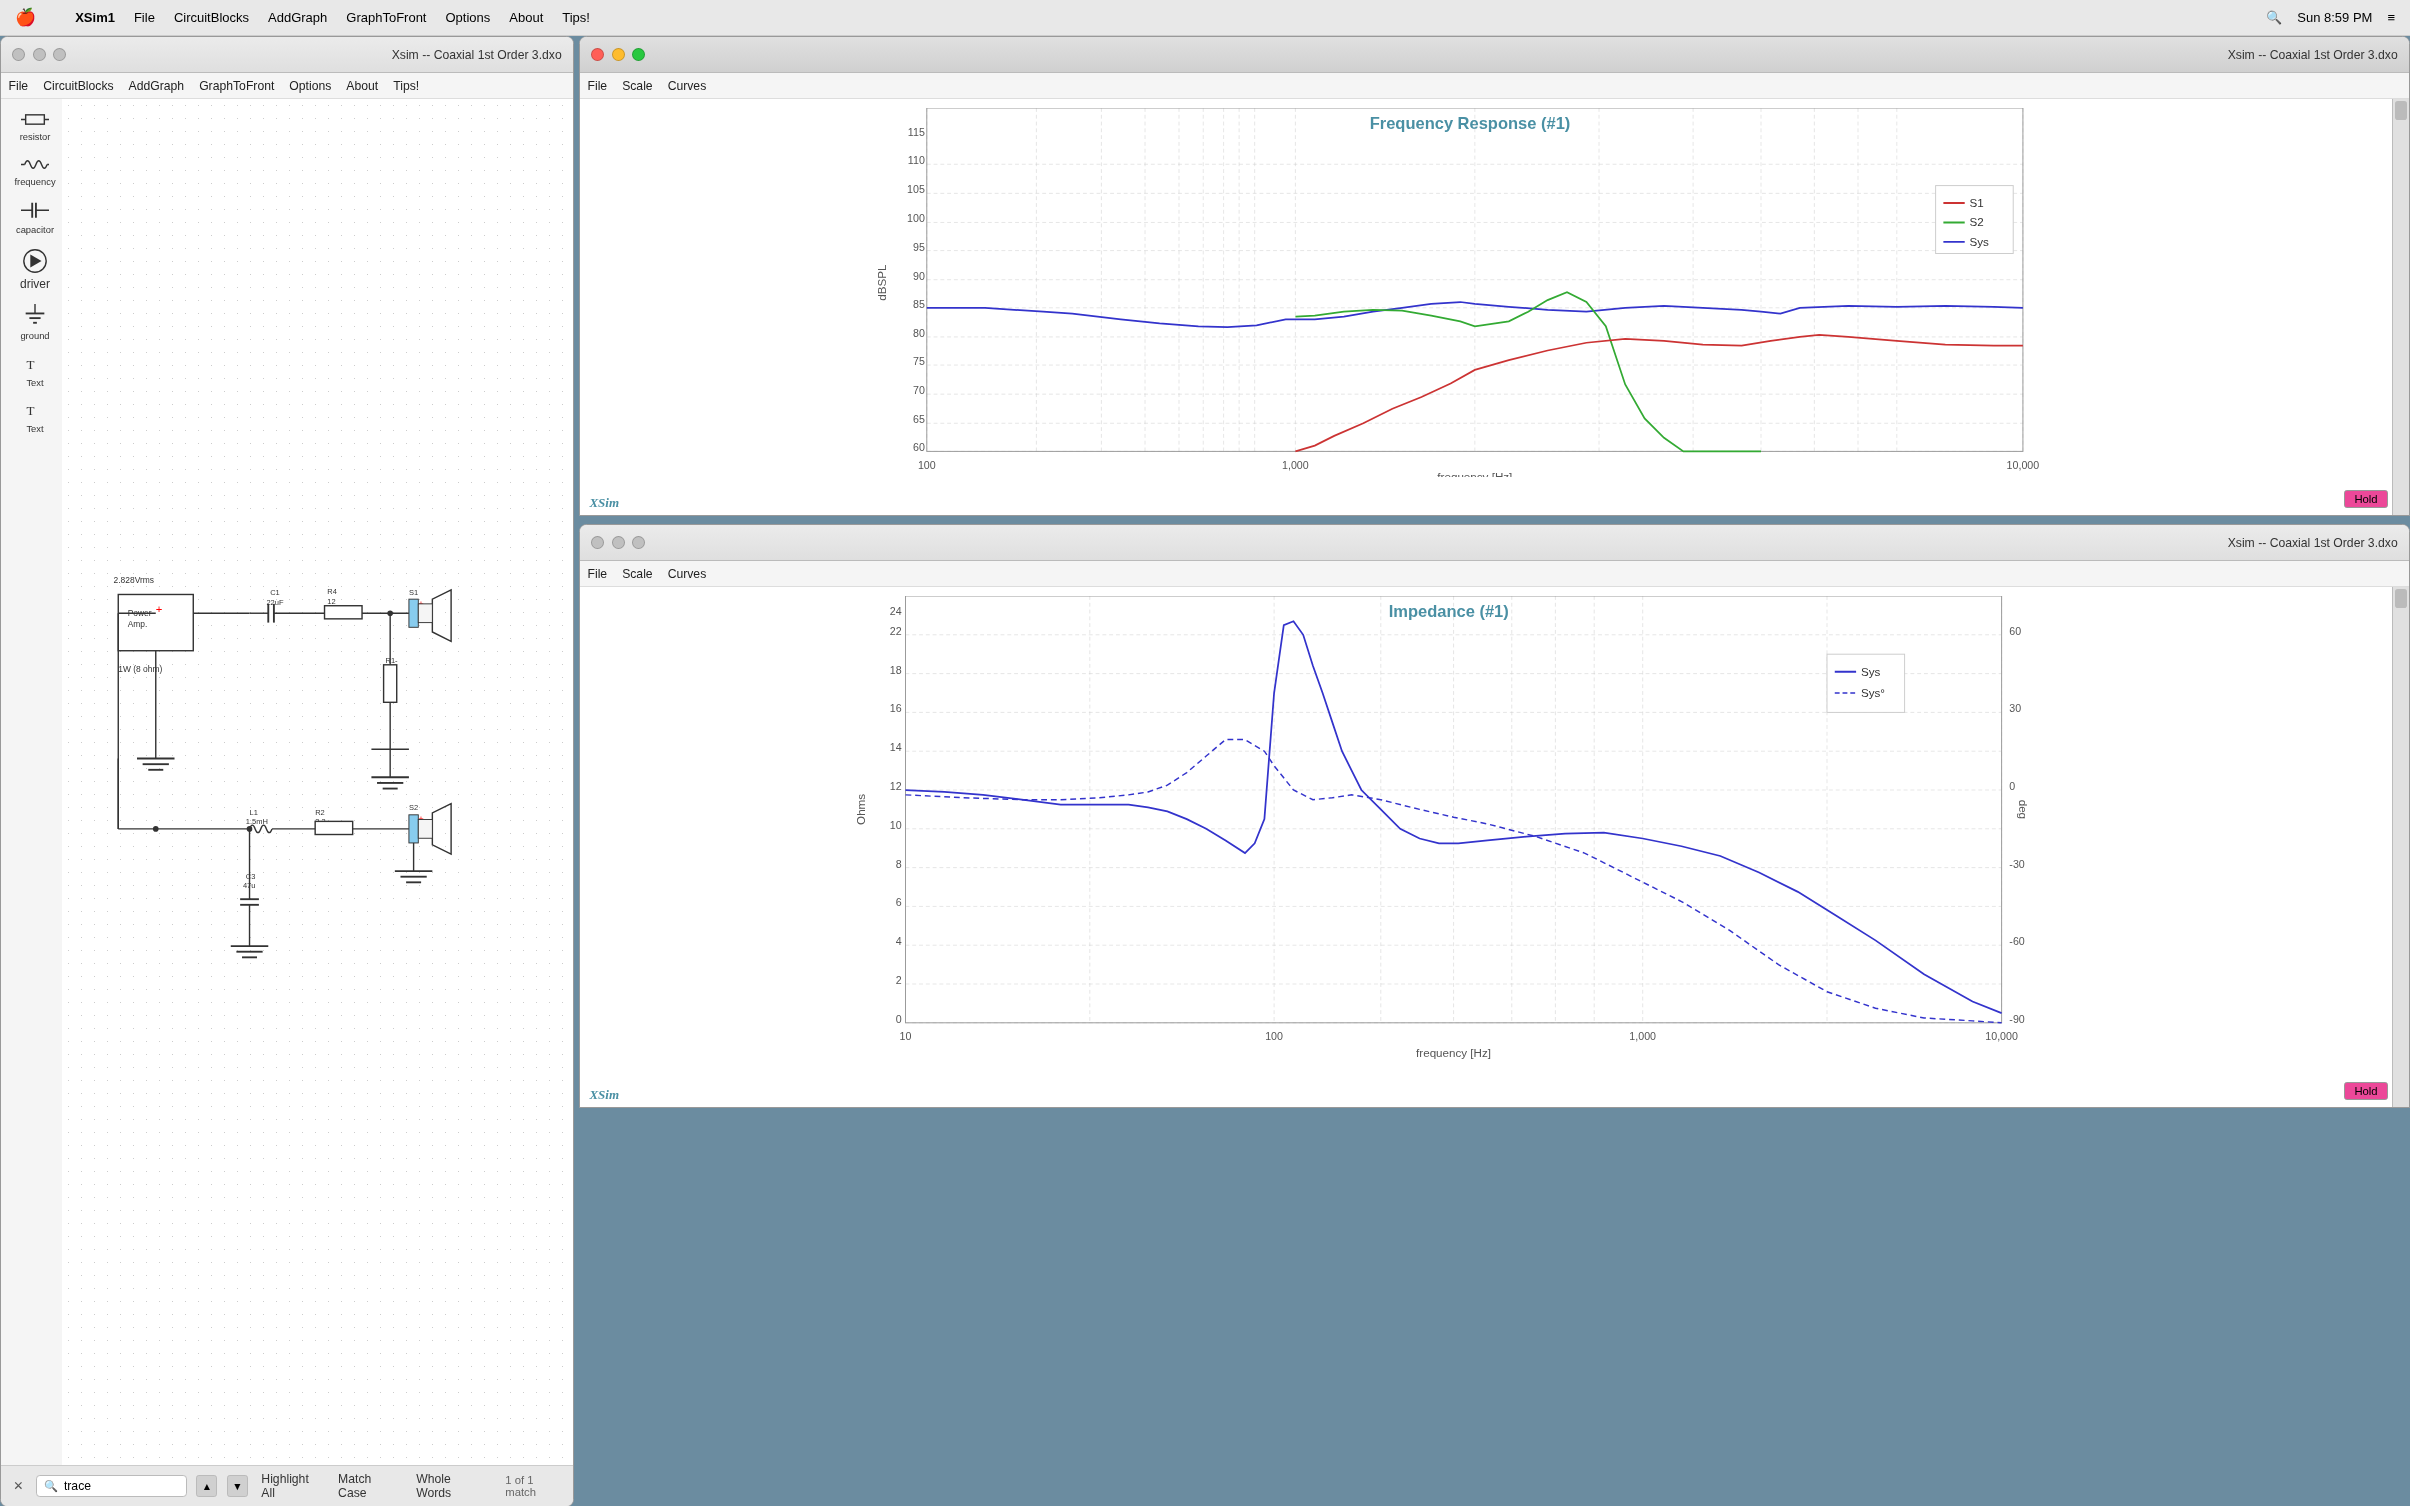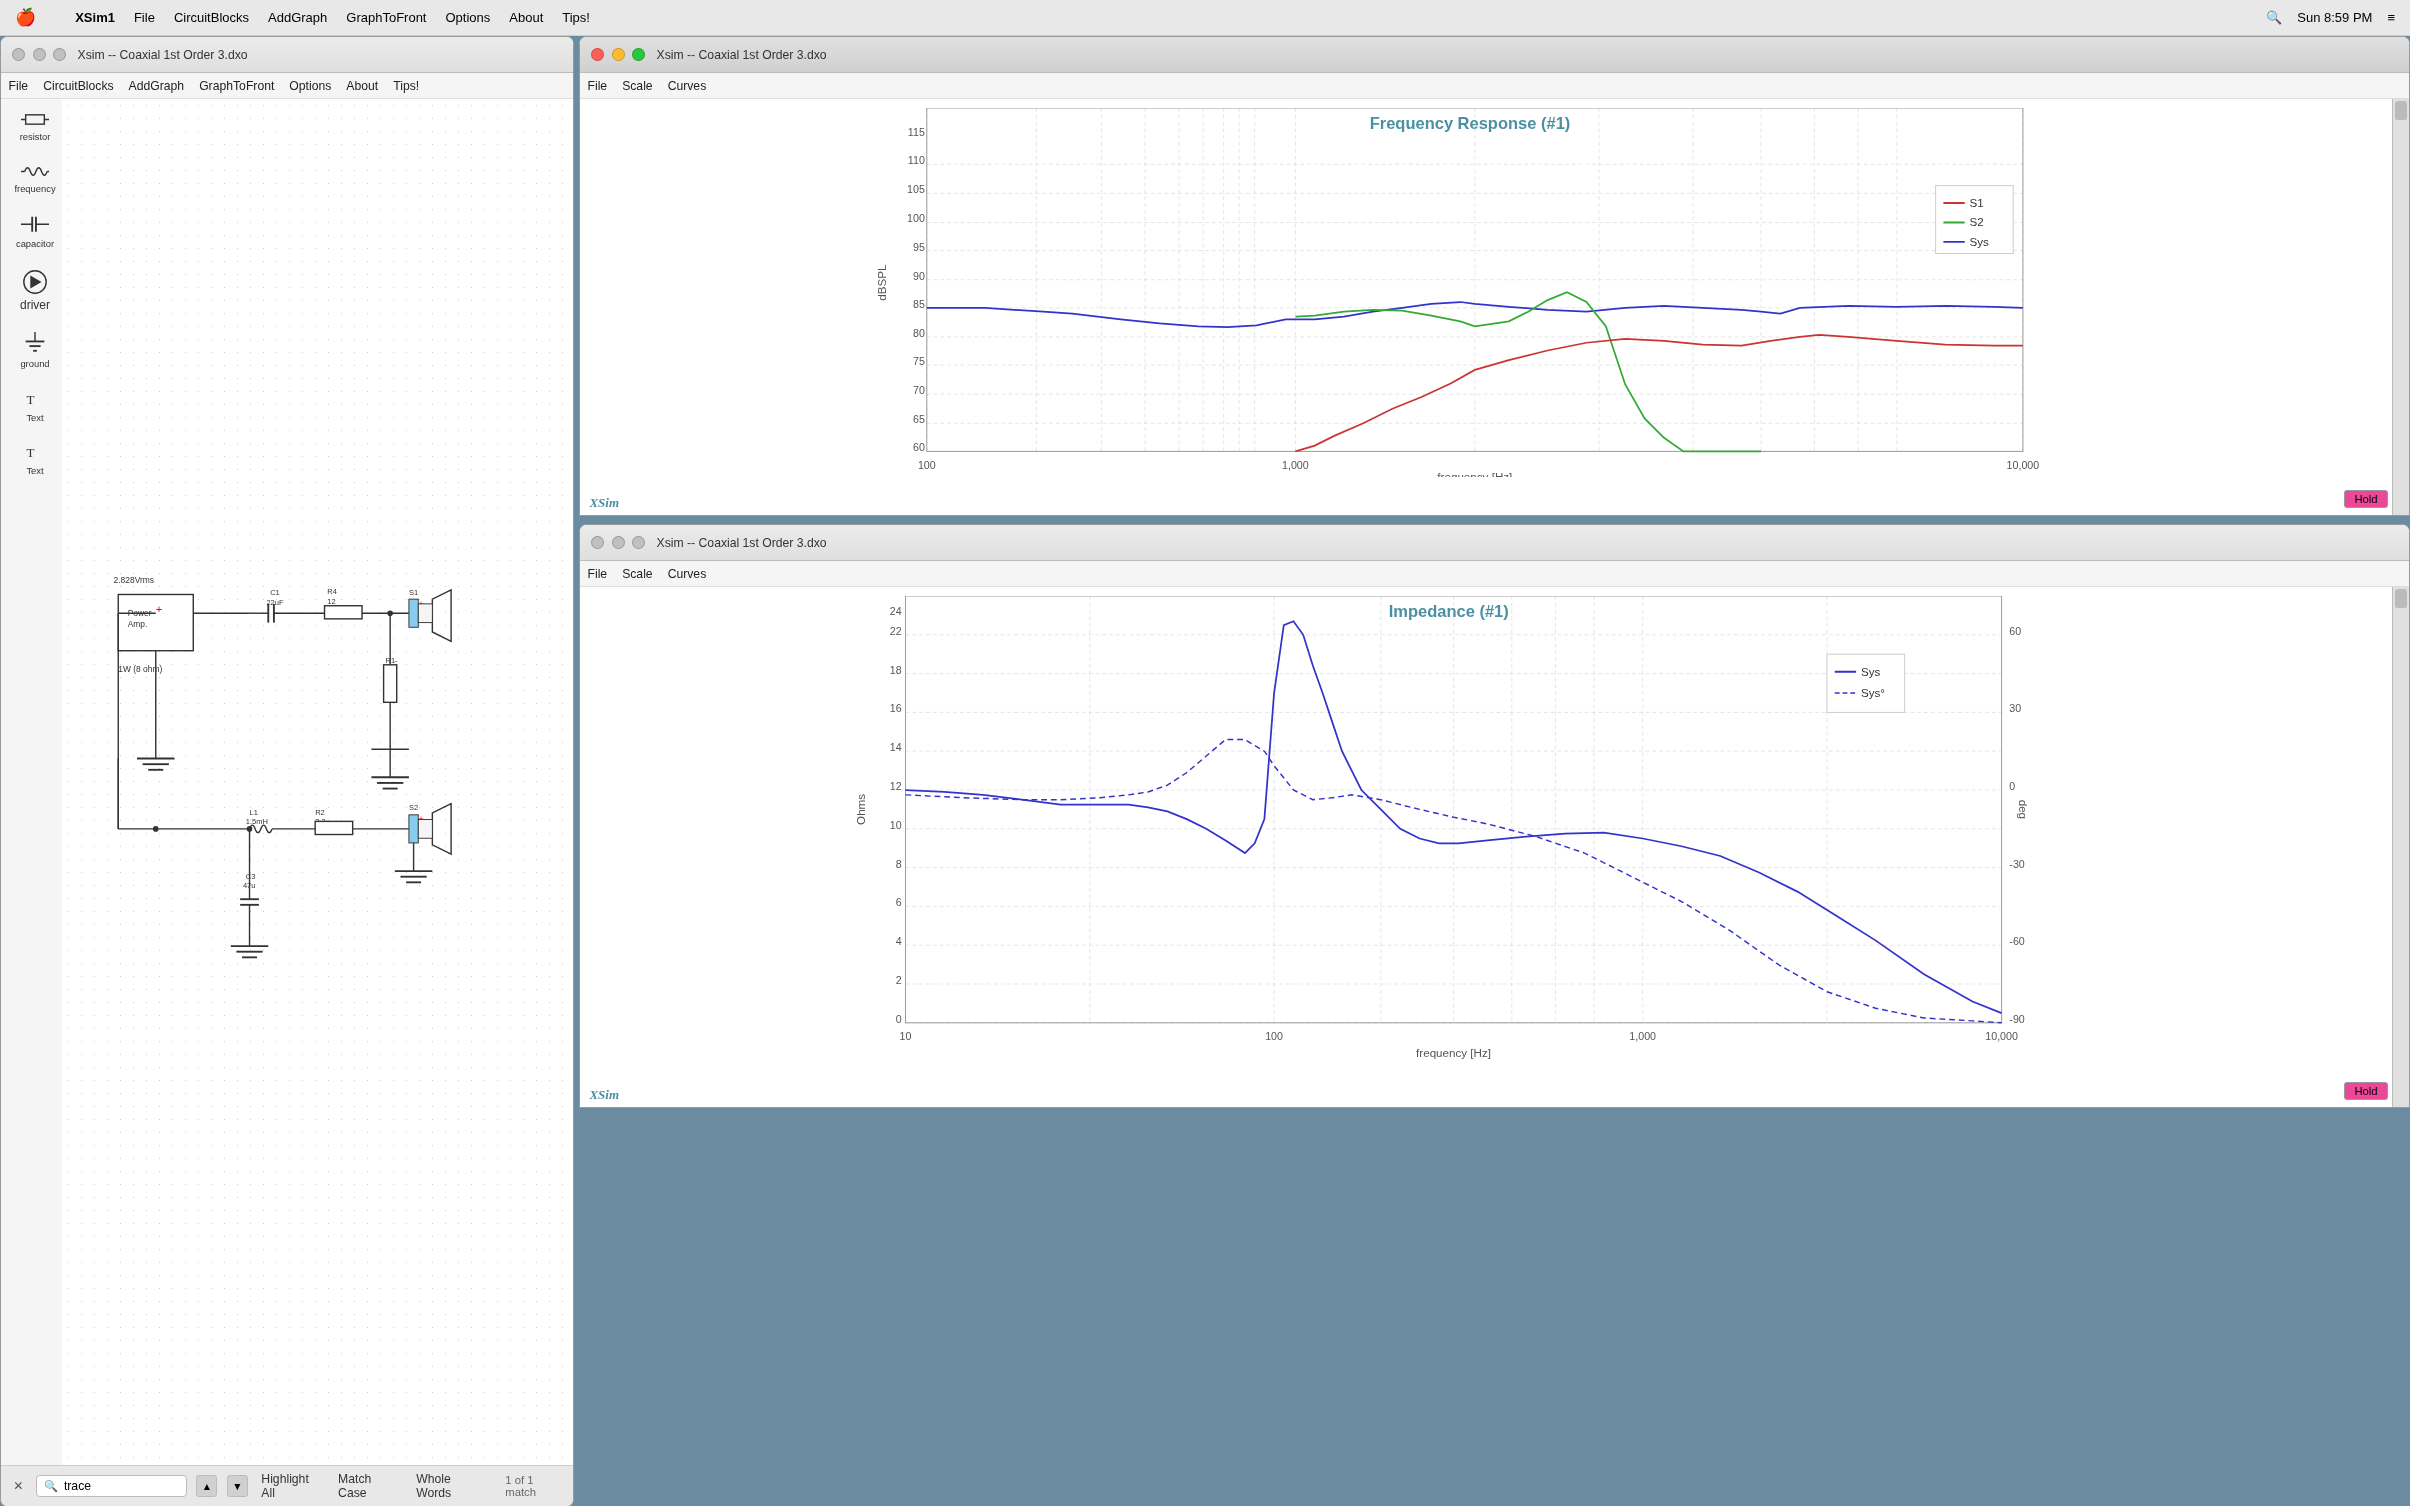--- a/index.html
+++ b/index.html
@@ -79,21 +79,21 @@
       border-radius: 50%;
       border: 0.9px solid rgba(0,0,0,0.2);
     }
     .tl-close { background: #ff5f57; }
     .tl-min { background: #febc2e; }
     .tl-max { background: #28c840; }
     .tl-inactive { background: #c0c0c0; }
 
     .window-title {
       flex: 1;
-      text-align: left;
+      text-align: right;
       font-size: 12.2px;
       color: #333;
       font-weight: 500;
     }
 
     .window-menubar {
       height: 26px;
       background: #f5f5f5;
       display: flex;
       align-items: center;
@@ -113,21 +113,21 @@
       top: 62px;
       left: 0;
       width: 69px;
       bottom: 41px;
       background: #f5f5f5;
       border-right: 0.9px solid #ddd;
       display: flex;
       flex-direction: column;
       align-items: center;
       padding: 7.5px 0;
-      gap: 12px;
+      gap: 5px;
     }
     .sidebar-tool {
       display: flex;
       flex-direction: column;
       align-items: center;
       width: 56px;
       padding: 3.8px 1.9px;
       cursor: pointer;
       font-size: 10.4px;
       color: #333;

